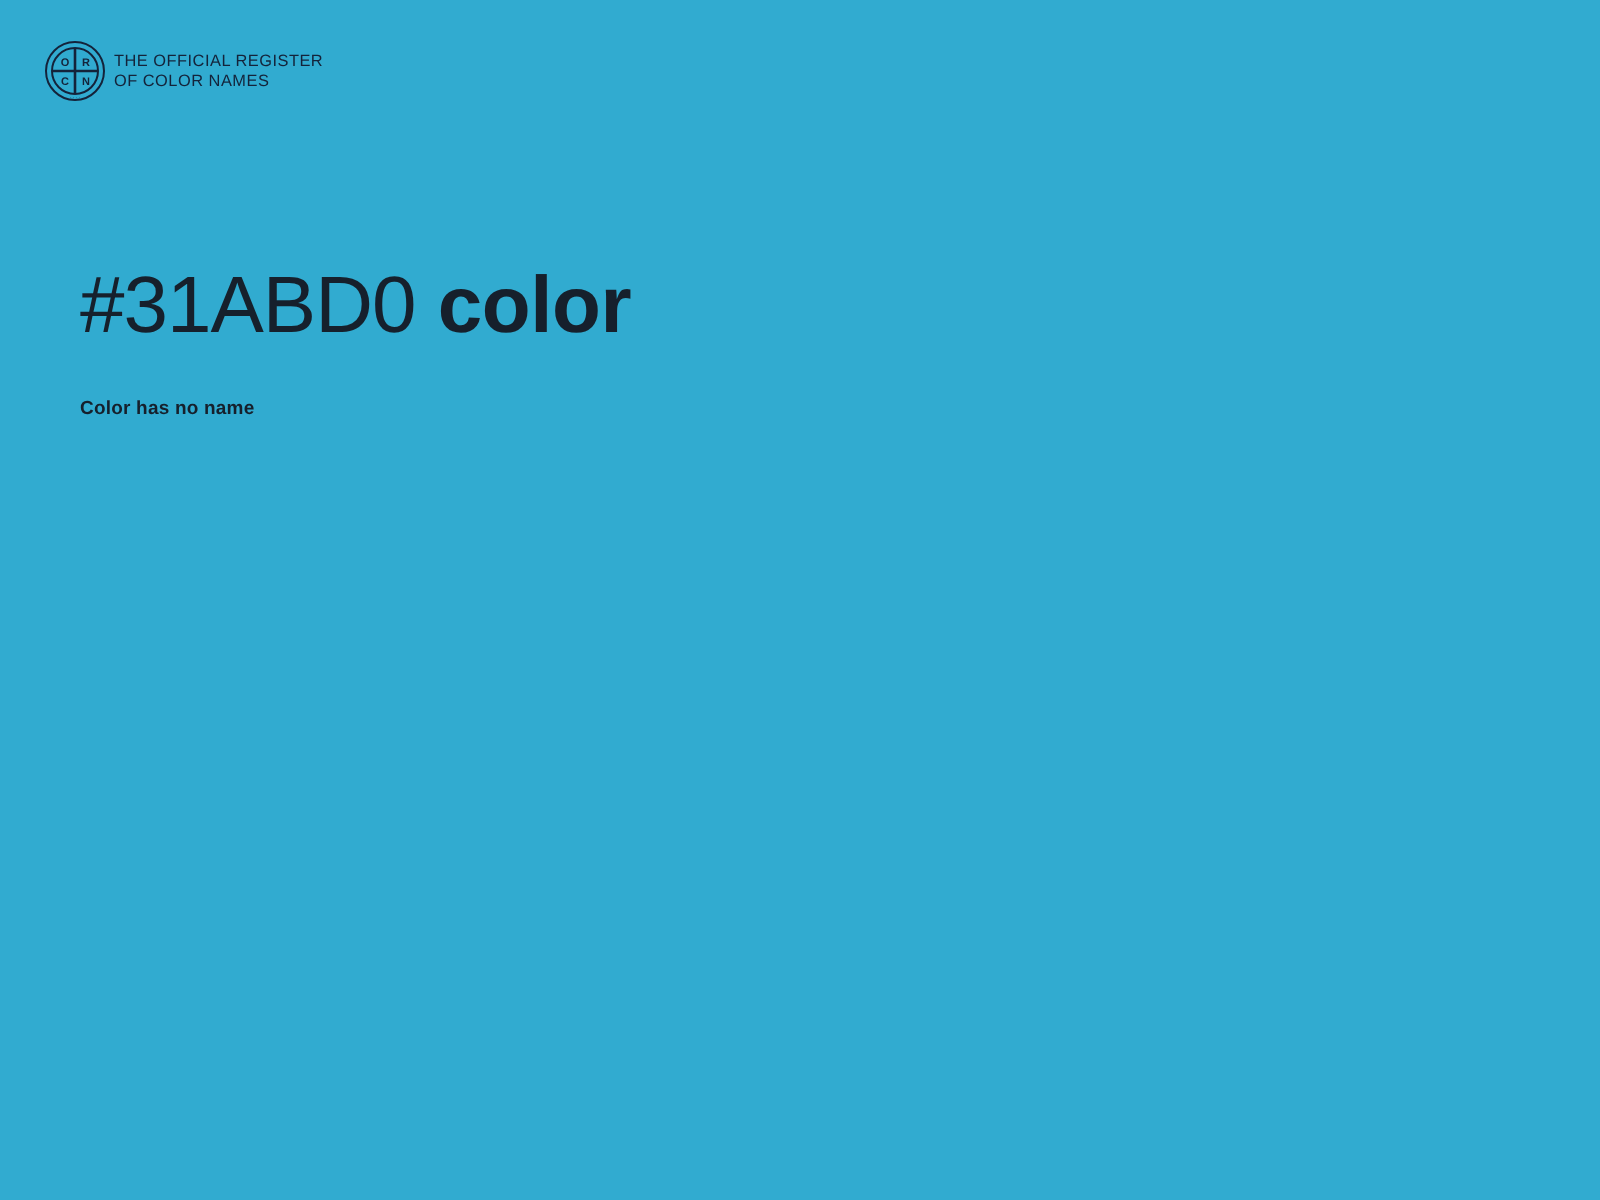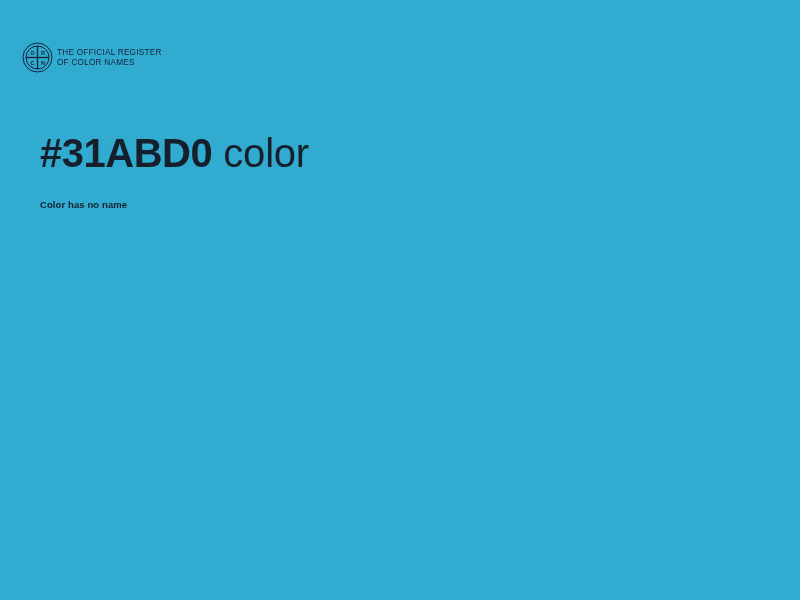--- a/index.html
+++ b/index.html
@@ -19,21 +19,21 @@
     position: relative;
     width: 800px;
     height: 600px;
     background: #31abd0;
   }
 
   
   .brand {
     position: absolute;
     left: 22px;
-    top: 42px;
+    top: 20px;
     display: flex;
     align-items: center;
     gap: 4px;
   }
 
   .brand-mark {
     width: 31px;
     height: 31px;
     flex: 0 0 31px;
     display: block;
@@ -64,27 +64,27 @@
     margin: 0;
     font-family: "Liberation Sans", sans-serif;
     font-size: 40px;
     line-height: 46px;
     color: #16202c;
     white-space: nowrap;
     font-weight: 400;
   }
 
   .headline .hex {
-    font-weight: 700;
+    font-weight: 400;
     letter-spacing: -0.5px;
     margin-top: 28px;
   }
 
   .headline .word {
-    font-weight: 400;
+    font-weight: 700;
     letter-spacing: -0.2px;
   }
 
   
   .subtitle {
     position: absolute;
     left: 40px;
     top: 199px;
     margin: 0;
     font-family: "Liberation Sans", sans-serif;

